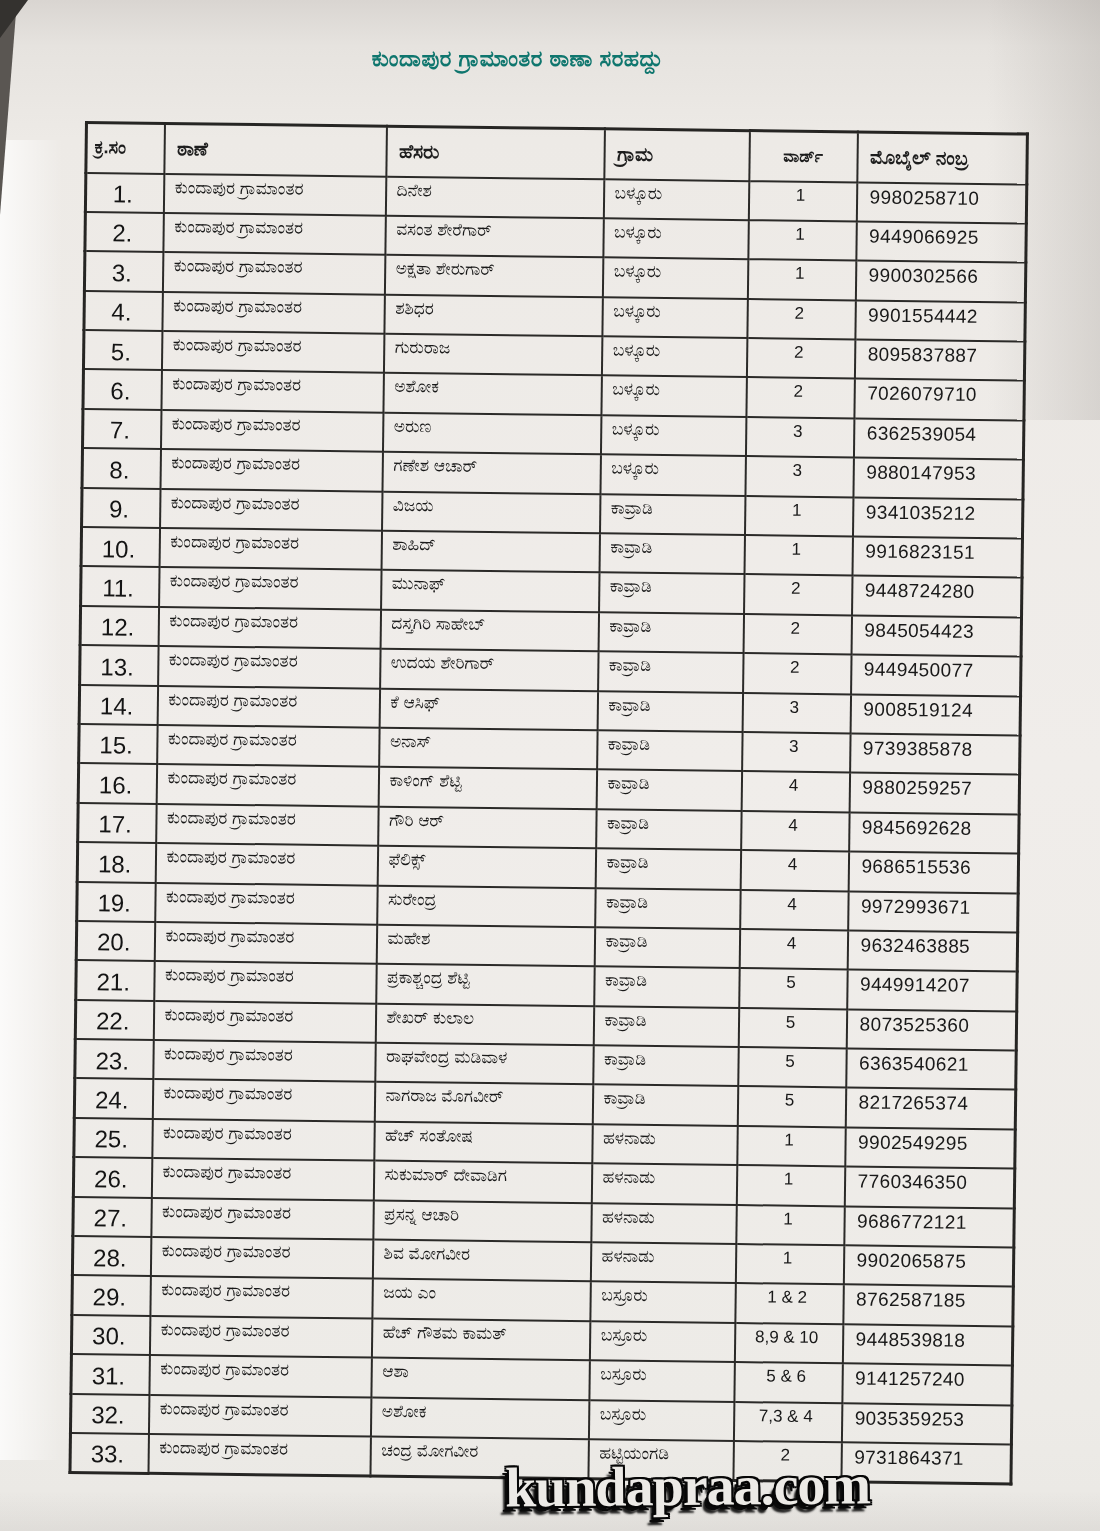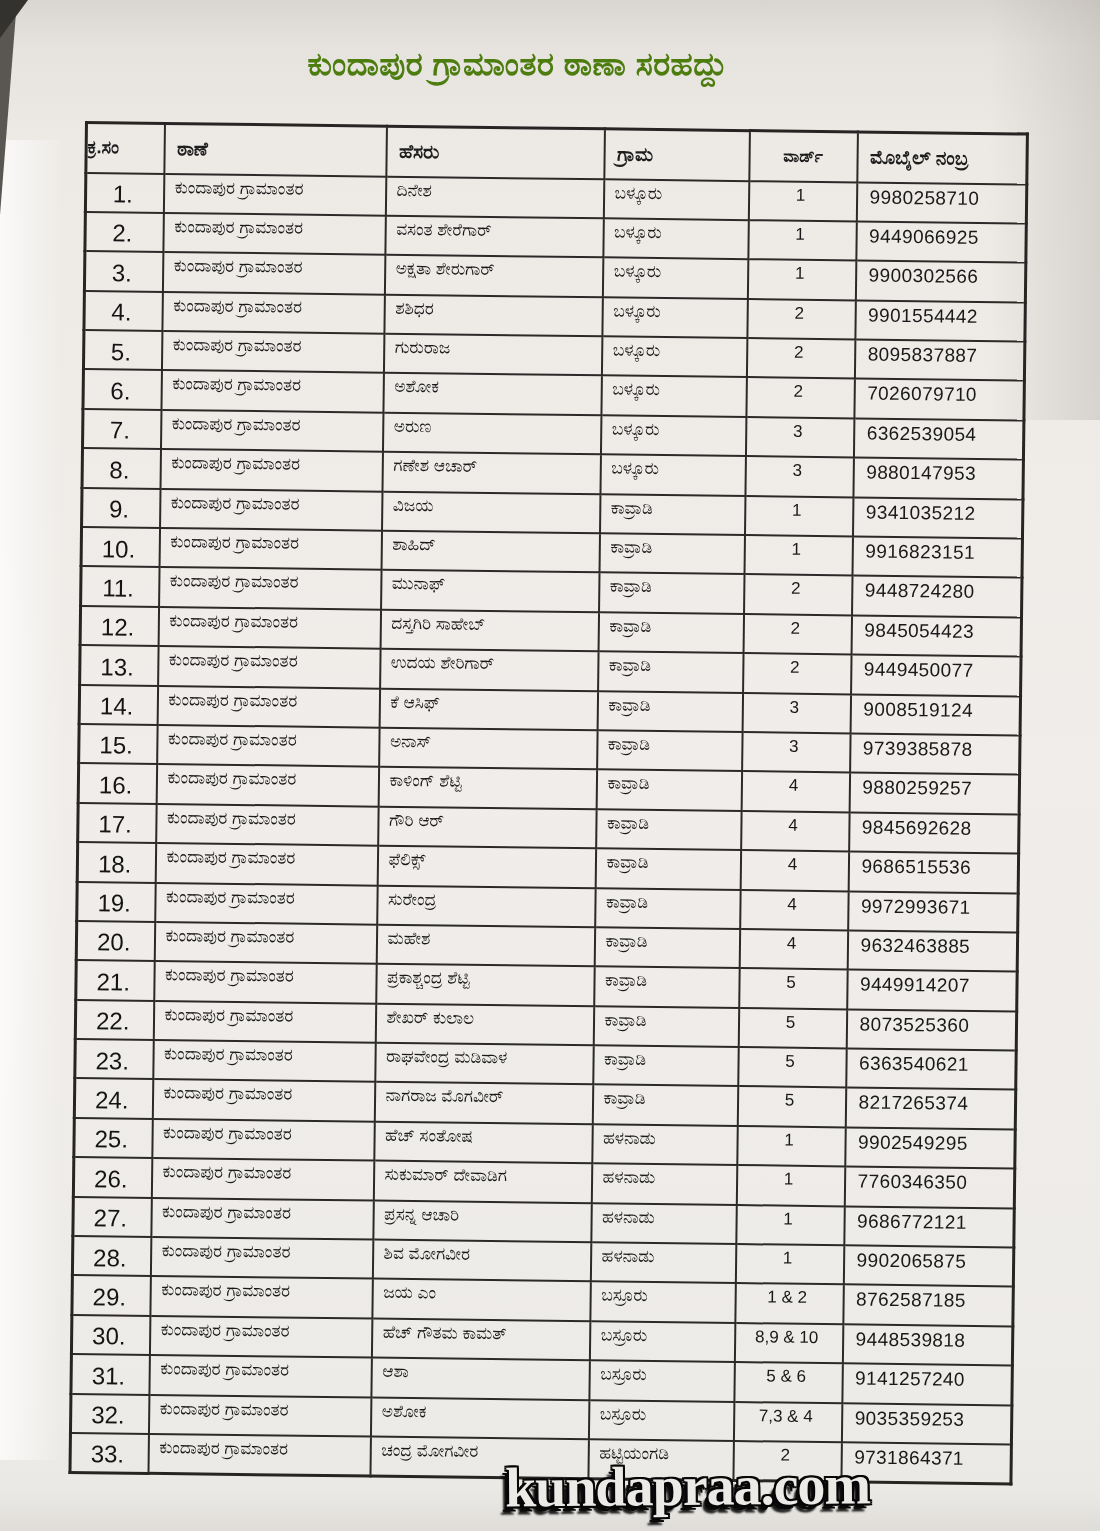--- a/index.html
+++ b/index.html
@@ -15,30 +15,30 @@
     background:linear-gradient(90deg,rgba(255,255,255,0.75),rgba(255,255,255,0) 90%);}
   .shade-bottom{position:absolute;left:0;bottom:0;width:1100px;height:40px;
     background:linear-gradient(0deg,rgba(190,186,182,0.25),rgba(190,186,182,0));}
   .corner-wedge-outer{position:absolute;left:0;top:0;width:0;height:0;
     border-left:17px solid #5a5652;border-bottom:215px solid transparent;}
   .corner-wedge-inner{position:absolute;left:0;top:0;width:0;height:0;
     border-top:38px solid #34322f;border-right:28px solid transparent;}
 
   .title{
     position:absolute;top:46px;left:0;width:1035px;text-align:center;
-    font-size:32px;font-weight:bold;letter-spacing:0.5px;color:#4d7c0f;
+    font-size:22px;font-weight:bold;letter-spacing:0.5px;color:#0f766e;
   }
 
   .table-wrap{position:absolute;left:85px;top:121px;transform:rotate(0.7deg);transform-origin:top left;}
   table{border-collapse:collapse;table-layout:fixed;width:941px;border:3px solid #262523;}
   th,td{border:2px solid #2b2a28;overflow:hidden;}
   thead tr{height:50px;}
   tbody tr{height:39.4px;}
   th{font-size:19px;font-weight:bold;text-align:left;vertical-align:middle;padding:0 0 0 12px;color:#1d1d1d;}
-  th.h-sl{padding-left:0;font-size:18px;}
+  th.h-sl{padding-left:7px;font-size:18px;}
   th.h-ward{text-align:center;padding-left:0;font-size:16px;}
   td{vertical-align:top;padding:3px 4px 0 10px;font-size:17px;line-height:1.12;color:#191919;}
   td.c-sl{vertical-align:bottom;text-align:center;padding:0 4px 3px 0;font-size:24px;color:#141414;}
   td.c-ward{text-align:center;padding-left:0;font-size:17px;}
   td.c-mobile{font-size:19px;letter-spacing:0.4px;padding-left:12px;}
 
   .watermark{
     position:absolute;left:505px;top:1458px;
     font-family:"Liberation Serif",serif;font-weight:bold;
     font-size:56px;letter-spacing:-1px;line-height:1;

